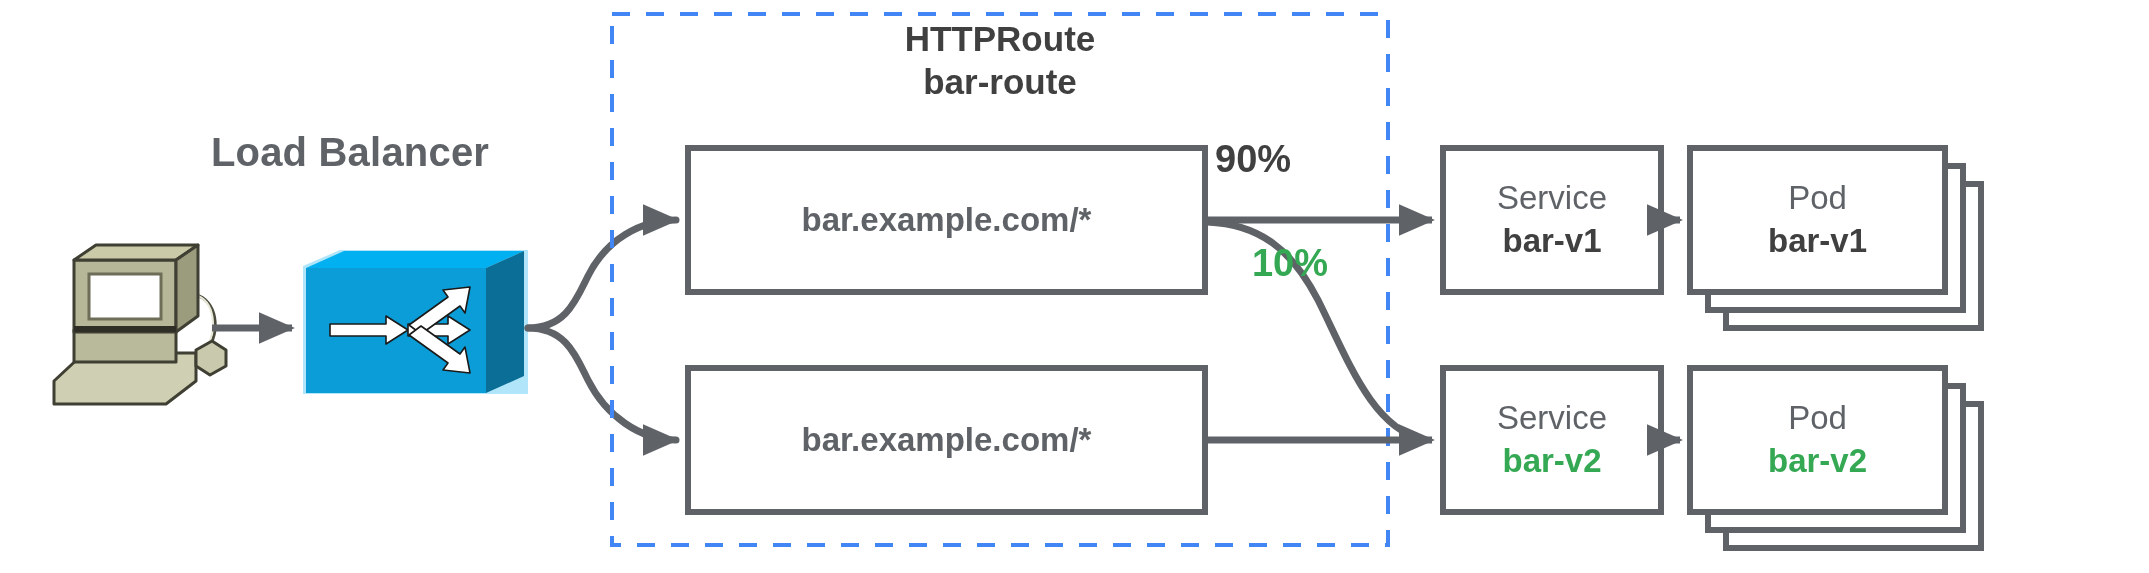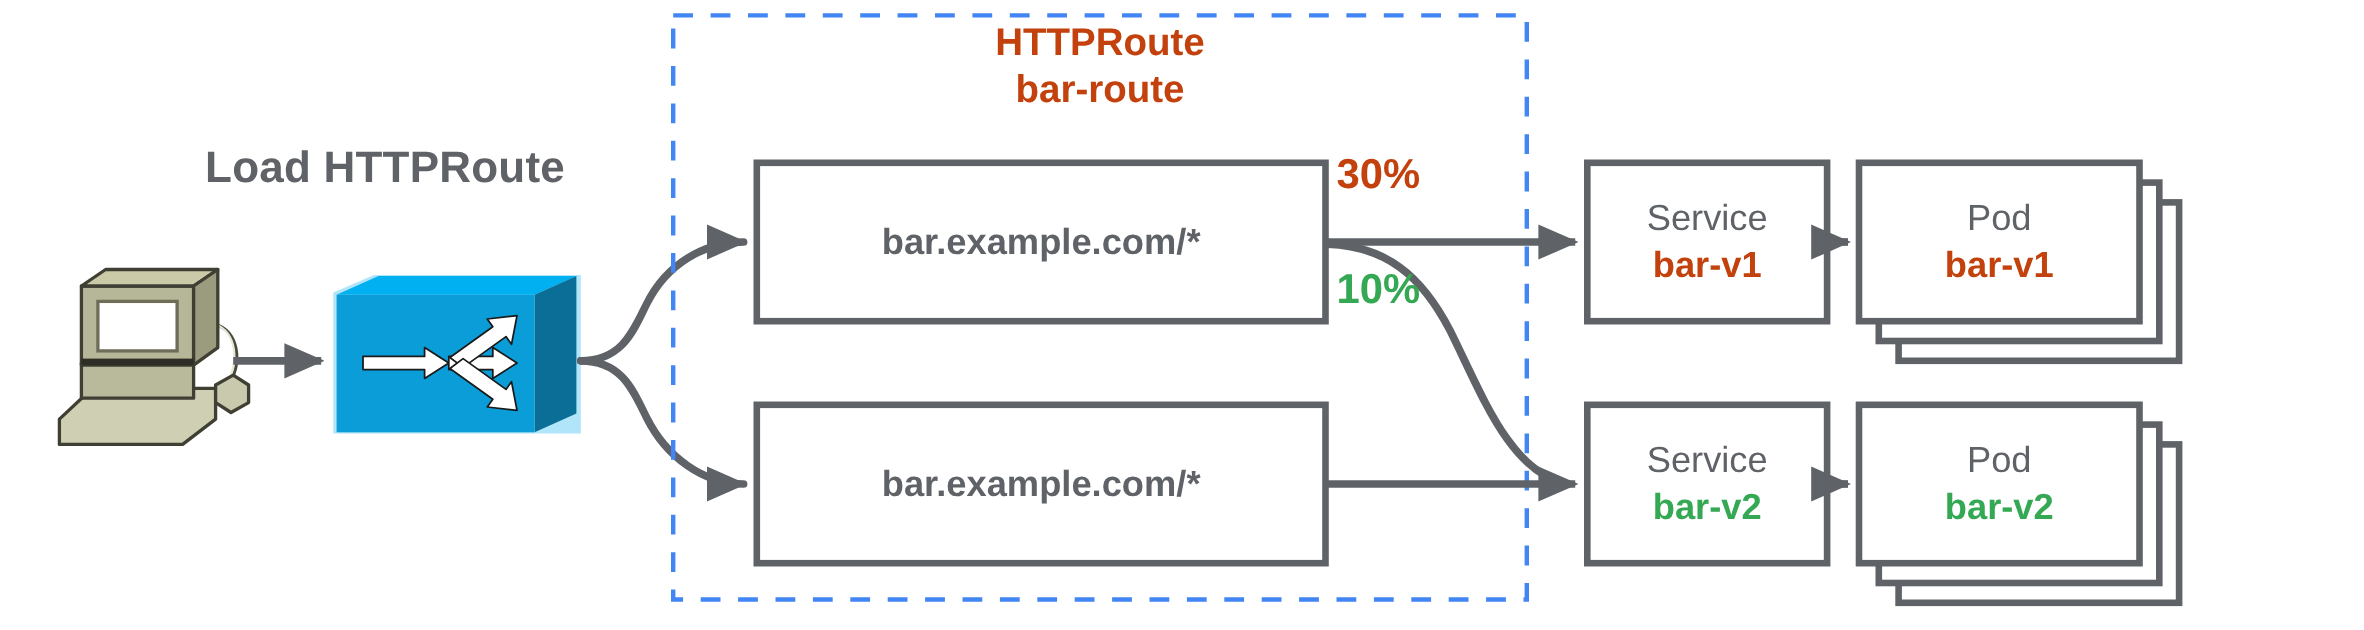--- a/index.html
+++ b/index.html
@@ -19,40 +19,40 @@
 
   
   .lbl{
     position:absolute;
     text-align:center;
     line-height:1.22;
     white-space:nowrap;
     pointer-events:none;
   }
   .gray{color:#5f6368;}
-  .blue{color:#c2410c;}
+  .blue{color:#404040;}
   .green{color:#34a853;}
 
   #lb-label{
     left:170px; top:128px; width:360px;
     font-size:40px; font-weight:700; letter-spacing:.2px;
   }
   #route-title{
     left:612px; top:18px; width:776px;
     font-size:35px; font-weight:700;
   }
   #route-title .l2{display:block;}
 
   #pct-90{
     left:1215px; top:136px; width:150px;
     font-size:38px; font-weight:700; text-align:left;
   }
   #pct-10{
     left:1215px; top:240px; width:150px;
-    font-size:38px; font-weight:700; text-align:left;
+    font-size:38px; font-weight:700; text-align:center;
   }
 
   .boxtext{
     position:absolute;
     display:flex;
     flex-direction:column;
     align-items:center;
     justify-content:center;
     text-align:center;
     line-height:1.3;
@@ -149,36 +149,36 @@
       <rect x="1708" y="166" width="255" height="144" fill="#ffffff" stroke="#5f6368" stroke-width="6"></rect>
       <rect x="1690" y="148" width="255" height="144" fill="#ffffff" stroke="#5f6368" stroke-width="6"></rect>
     </g>
     <g>
       <rect x="1726" y="404" width="255" height="144" fill="#ffffff" stroke="#5f6368" stroke-width="6"></rect>
       <rect x="1708" y="386" width="255" height="144" fill="#ffffff" stroke="#5f6368" stroke-width="6"></rect>
       <rect x="1690" y="368" width="255" height="144" fill="#ffffff" stroke="#5f6368" stroke-width="6"></rect>
     </g>
   </svg>
 
-  <div class="lbl gray" id="lb-label">Load HTTPRoute</div>
+  <div class="lbl gray" id="lb-label">Load Balancer</div>
 
   <div class="lbl blue" id="route-title">
     <span>HTTPRoute</span>
     <span class="l2">bar-route</span>
   </div>
 
   <div class="boxtext" id="match-top">
     <span class="match-line">bar.example.com/*</span>
   </div>
 
   <div class="boxtext" id="match-bot">
     <span class="match-line">bar.example.com/*</span>
   </div>
 
-  <div class="lbl blue" id="pct-90">30%</div>
+  <div class="lbl blue" id="pct-90">90%</div>
   <div class="lbl green" id="pct-10">10%</div>
 
   <div class="boxtext" id="svc-top">
     <span class="kind">Service</span>
     <span class="name blue">bar-v1</span>
   </div>
 
   <div class="boxtext" id="svc-bot">
     <span class="kind">Service</span>
     <span class="name green">bar-v2</span>

